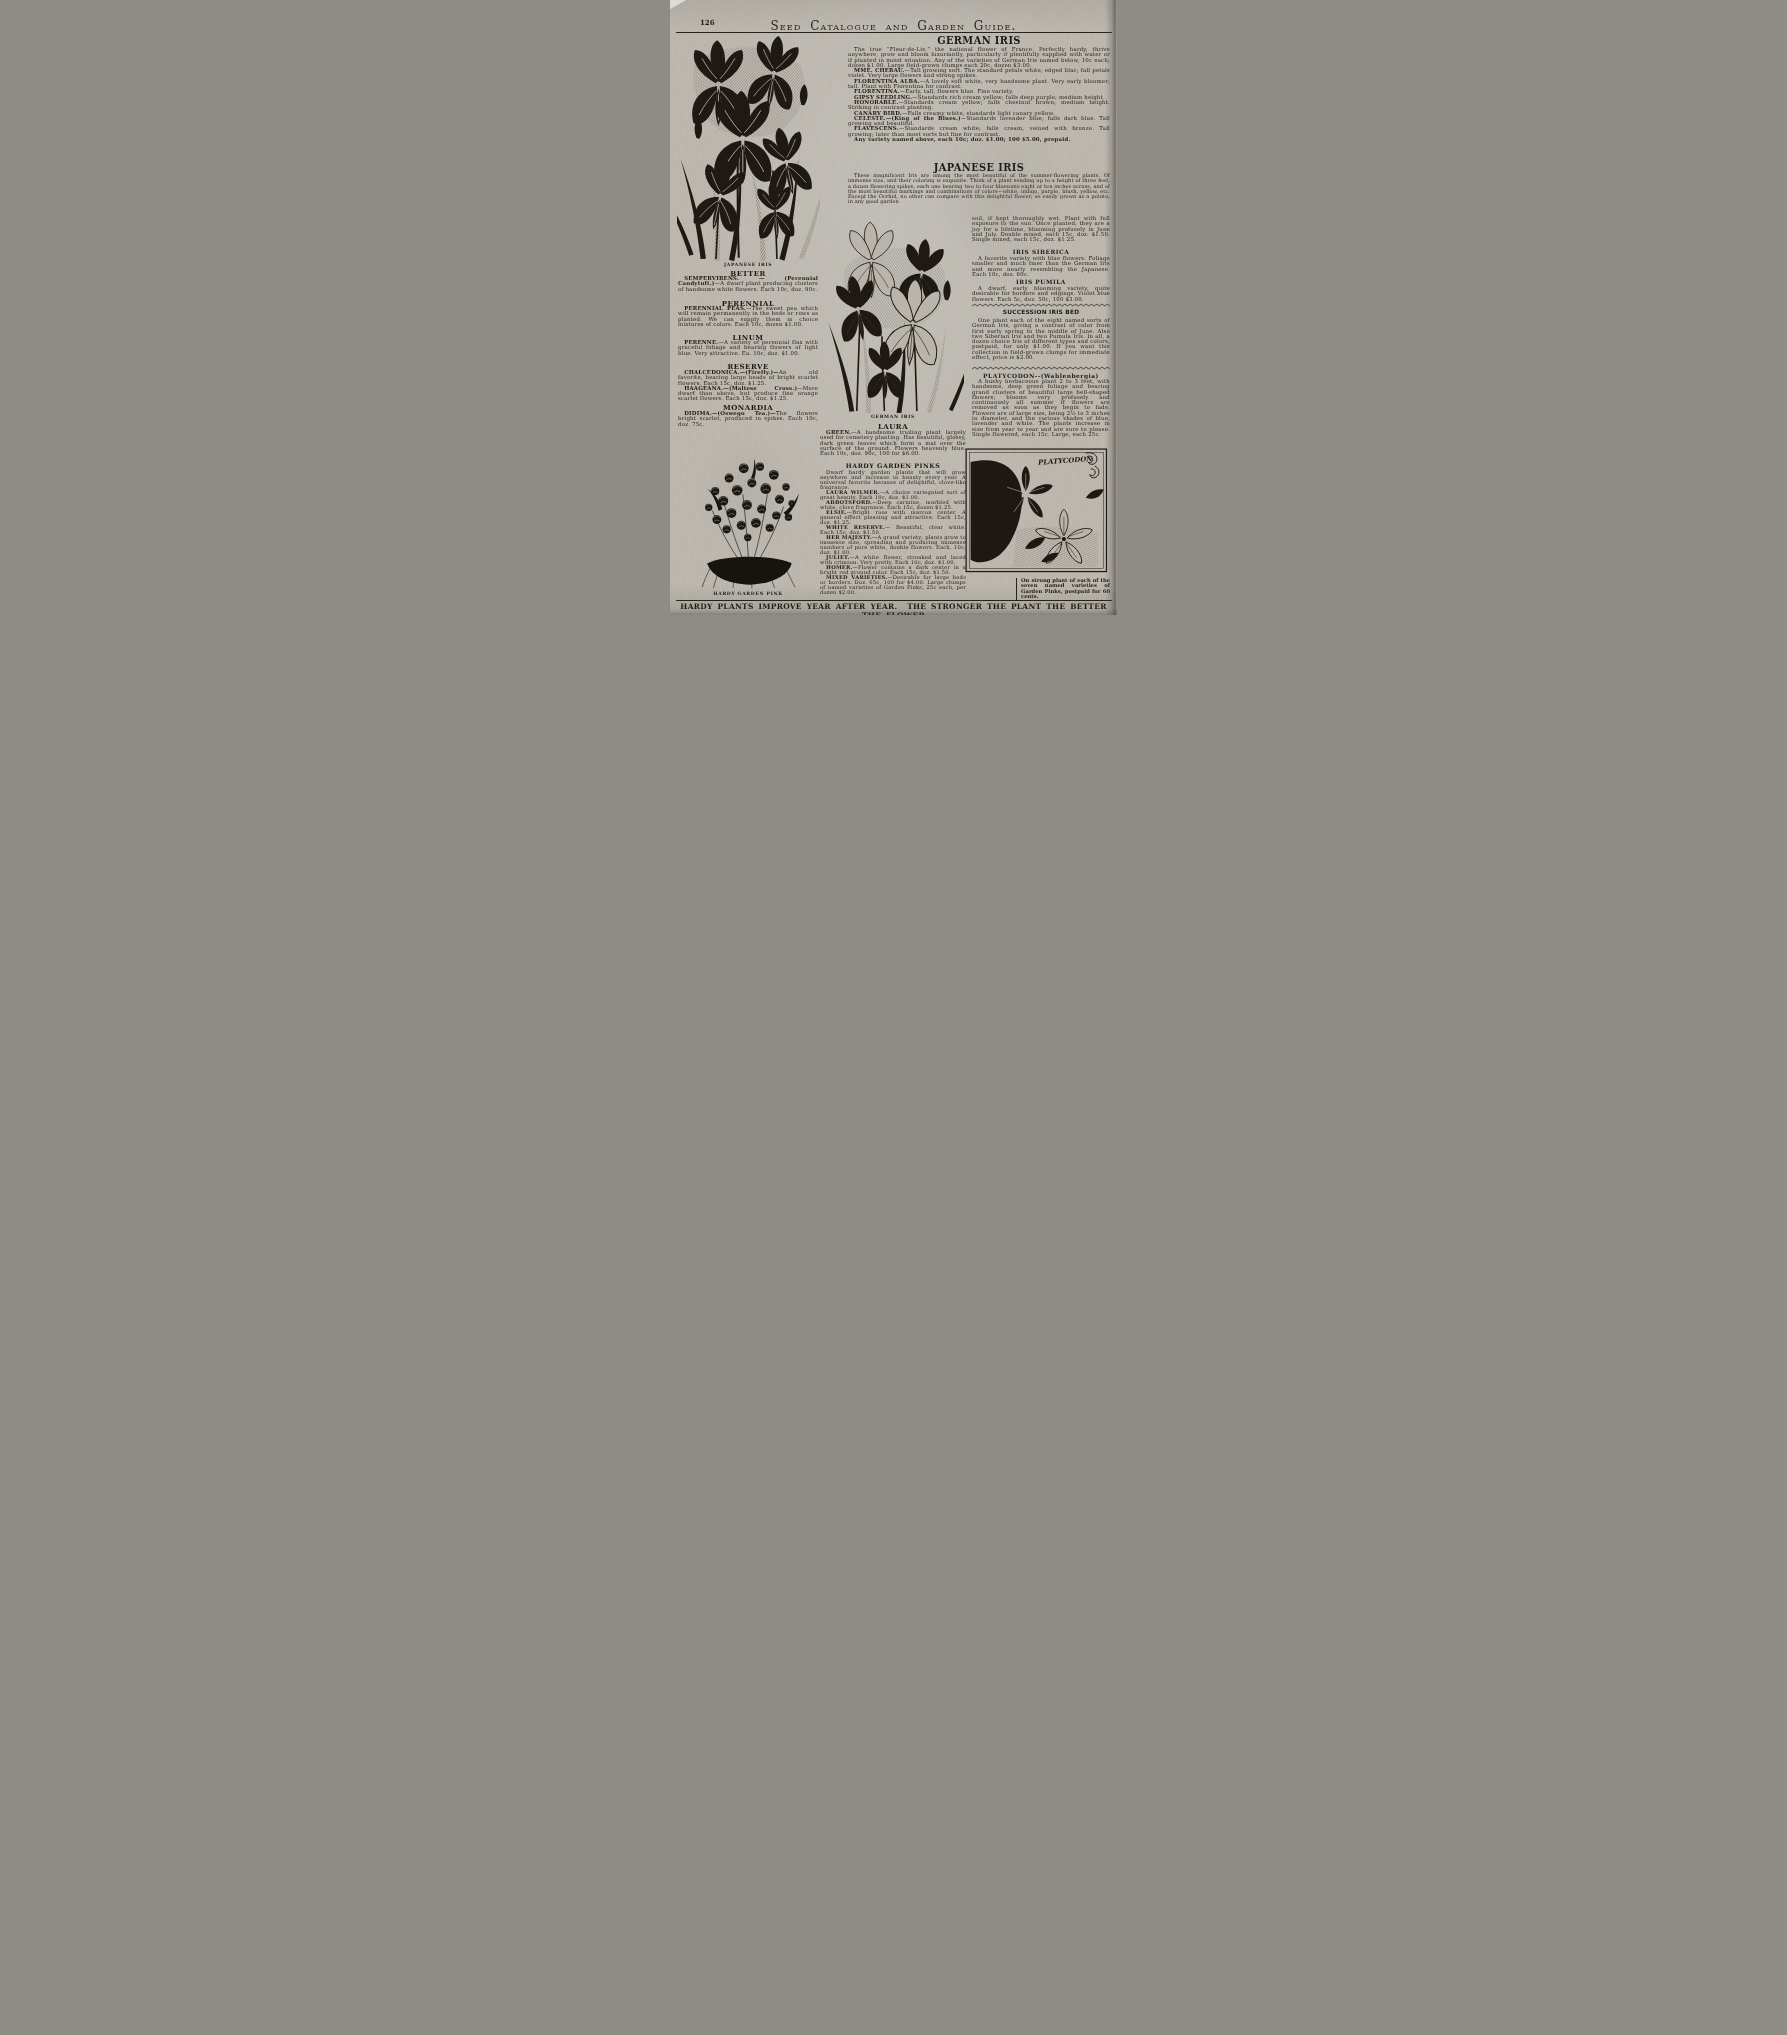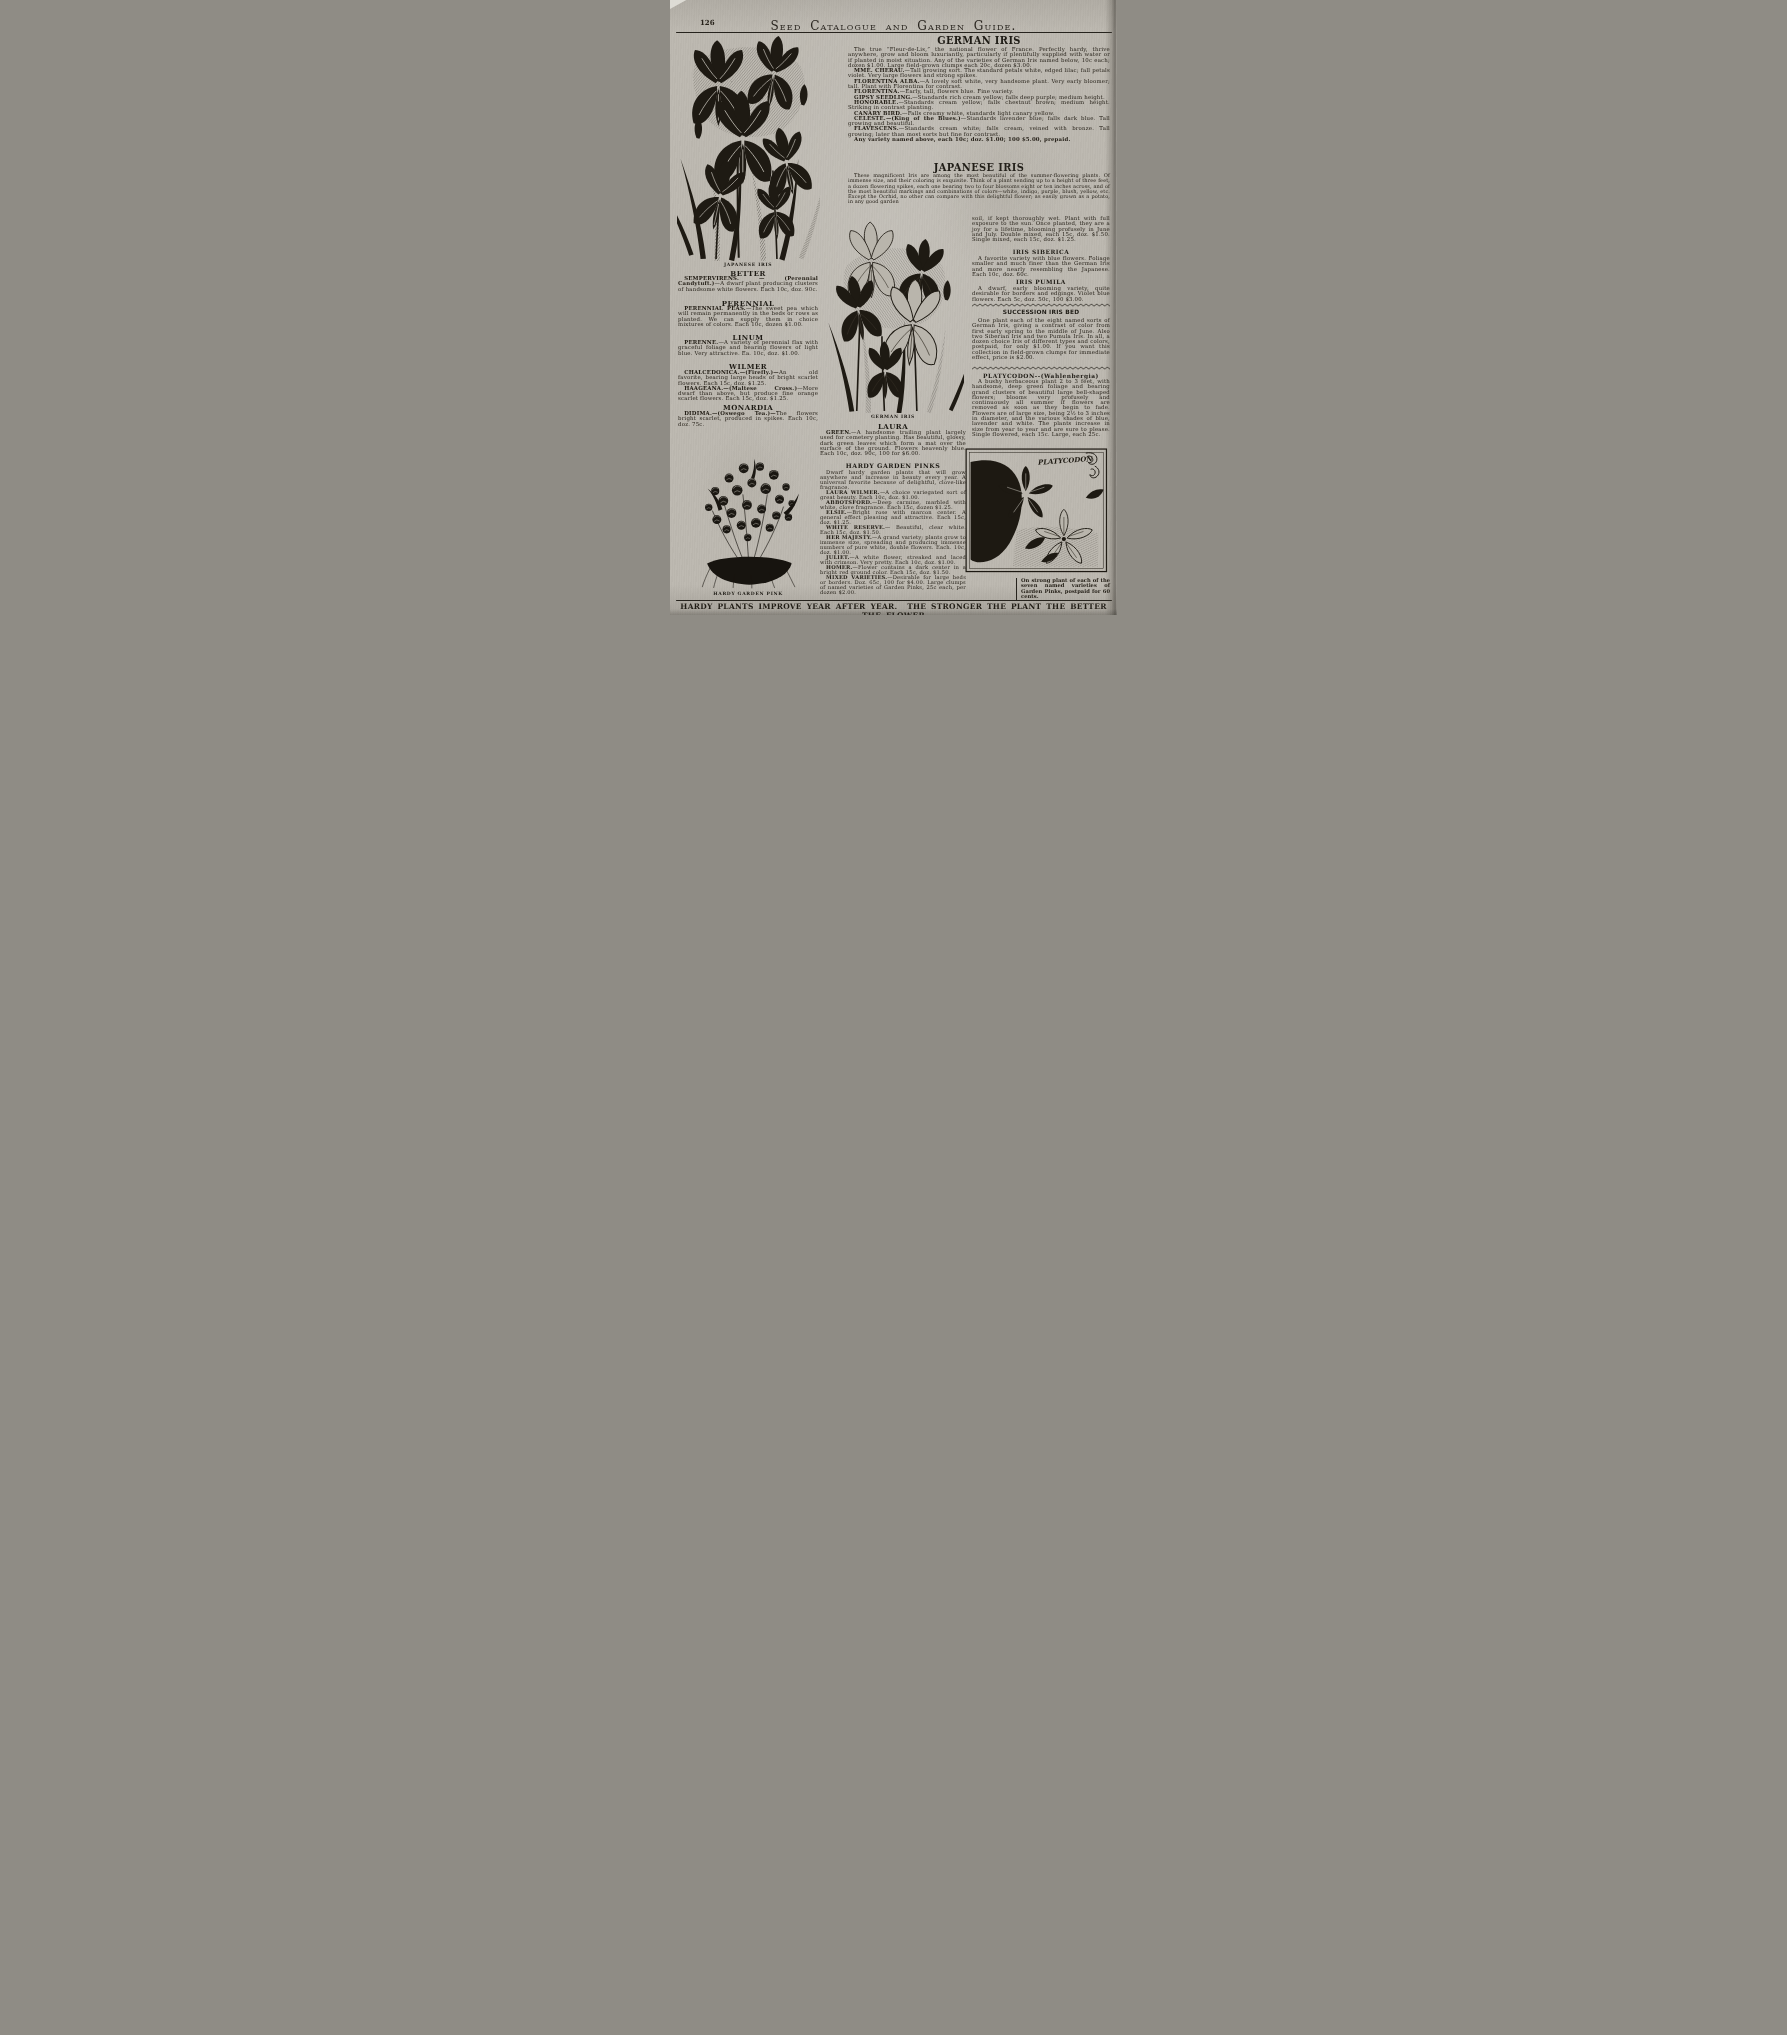--- a/index.html
+++ b/index.html
@@ -124,21 +124,21 @@
   <div class="abs sec-head col-l" style="top:299px;">PERENNIAL</div>
   <div class="abs txt col-l" style="top:306px;">
     <p class="entry"><b class="vname">PERENNIAL PEAS.</b><span>—The sweet pea which will remain permanently in the beds or rows as planted.  We can supply them in choice mixtures of colors.  Each 10c, dozen $1.00.</span></p>
   </div>
 
   <div class="abs sec-head col-l" style="top:333px;">LINUM</div>
   <div class="abs txt col-l" style="top:340px;">
     <p class="entry"><b class="vname">PERENNE.</b><span>—A variety of perennial flax with graceful foliage and bearing flowers of light blue. Very attractive.  Ea. 10c, doz. $1.00.</span></p>
   </div>
 
-  <div class="abs sec-head col-l" style="top:362px;">WILMER</div>
+  <div class="abs sec-head col-l" style="top:362px;">RESERVE</div>
   <div class="abs txt col-l" style="top:370px;">
     <p class="entry"><b class="vname">CHALCEDONICA.—(Firefly.)—</b><span>An old favorite, bearing large heads of bright scarlet flowers. Each 15c, doz. $1.25.</span></p>
     <p class="entry"><b class="vname">HAAGEANA.—(Maltese Cross.)</b><span>—More dwarf than above, but produce fine orange scarlet flowers.  Each 15c, doz. $1.25.</span></p>
   </div>
 
   <div class="abs sec-head col-l" style="top:403px;">MONARDIA</div>
   <div class="abs txt col-l" style="top:411px;">
     <p class="entry"><b class="vname">DIDIMA.—(Oswego Tea.)—</b><span>The flowers bright scarlet, produced in spikes.  Each 10c, doz. 75c.</span></p>
   </div>
 

